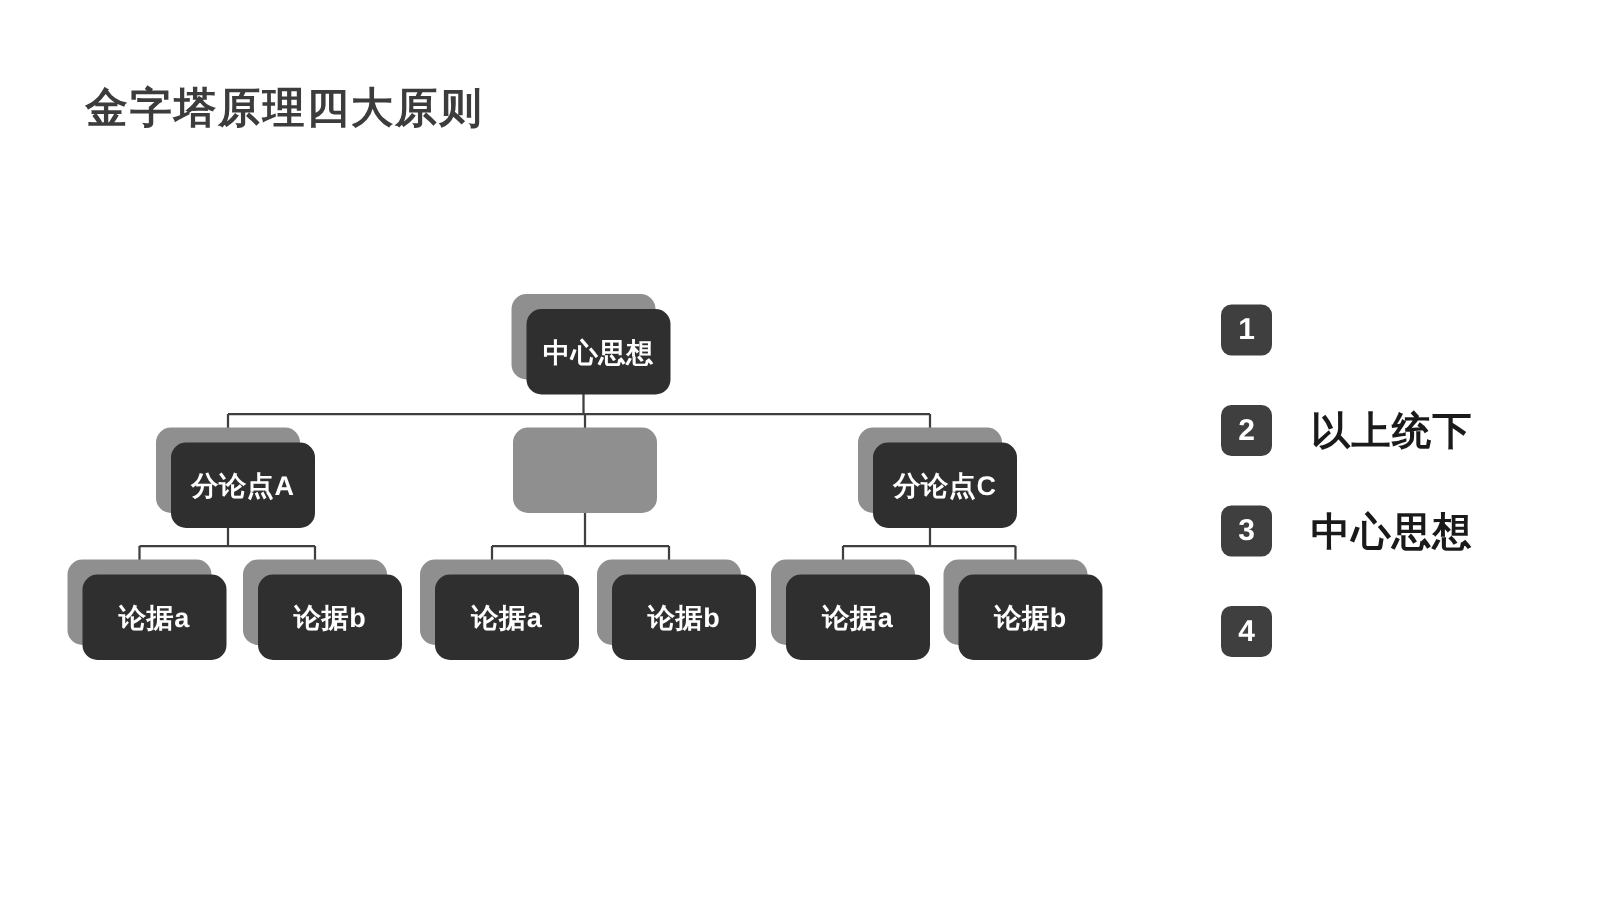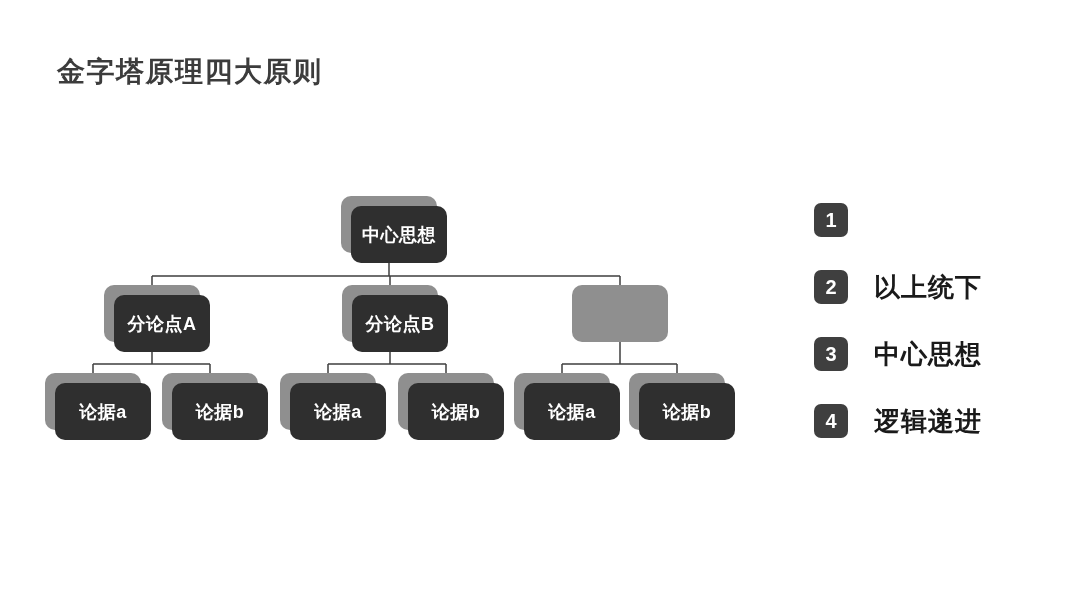--- a/index.html
+++ b/index.html
@@ -74,27 +74,27 @@
 
   <div class="node" style="left:104px;top:285px;">
     <div class="shadow"></div>
     <div class="box">
       <span>分论点A</span>
     </div>
   </div>
 
   <div class="node" style="left:342px;top:285px;">
     <div class="shadow"></div>
-    <div class="box">
-      <span>分论点B</span>
-    </div>
   </div>
 
   <div class="node" style="left:572px;top:285px;">
     <div class="shadow"></div>
+    <div class="box">
+      <span>分论点C</span>
+    </div>
   </div>
 
   <div class="node" style="left:45px;top:373px;">
     <div class="shadow"></div>
     <div class="box">
       <span>论据a</span>
     </div>
   </div>
 
   <div class="node" style="left:162px;top:373px;">
@@ -140,15 +140,14 @@
   <div class="principle">
     <span class="badge">2</span>
     <span class="plabel">以上统下</span>
   </div>
   <div class="principle">
     <span class="badge">3</span>
     <span class="plabel">中心思想</span>
   </div>
   <div class="principle">
     <span class="badge">4</span>
-    <span class="plabel">逻辑递进</span>
   </div>
 </div>
 
 </body></html>

